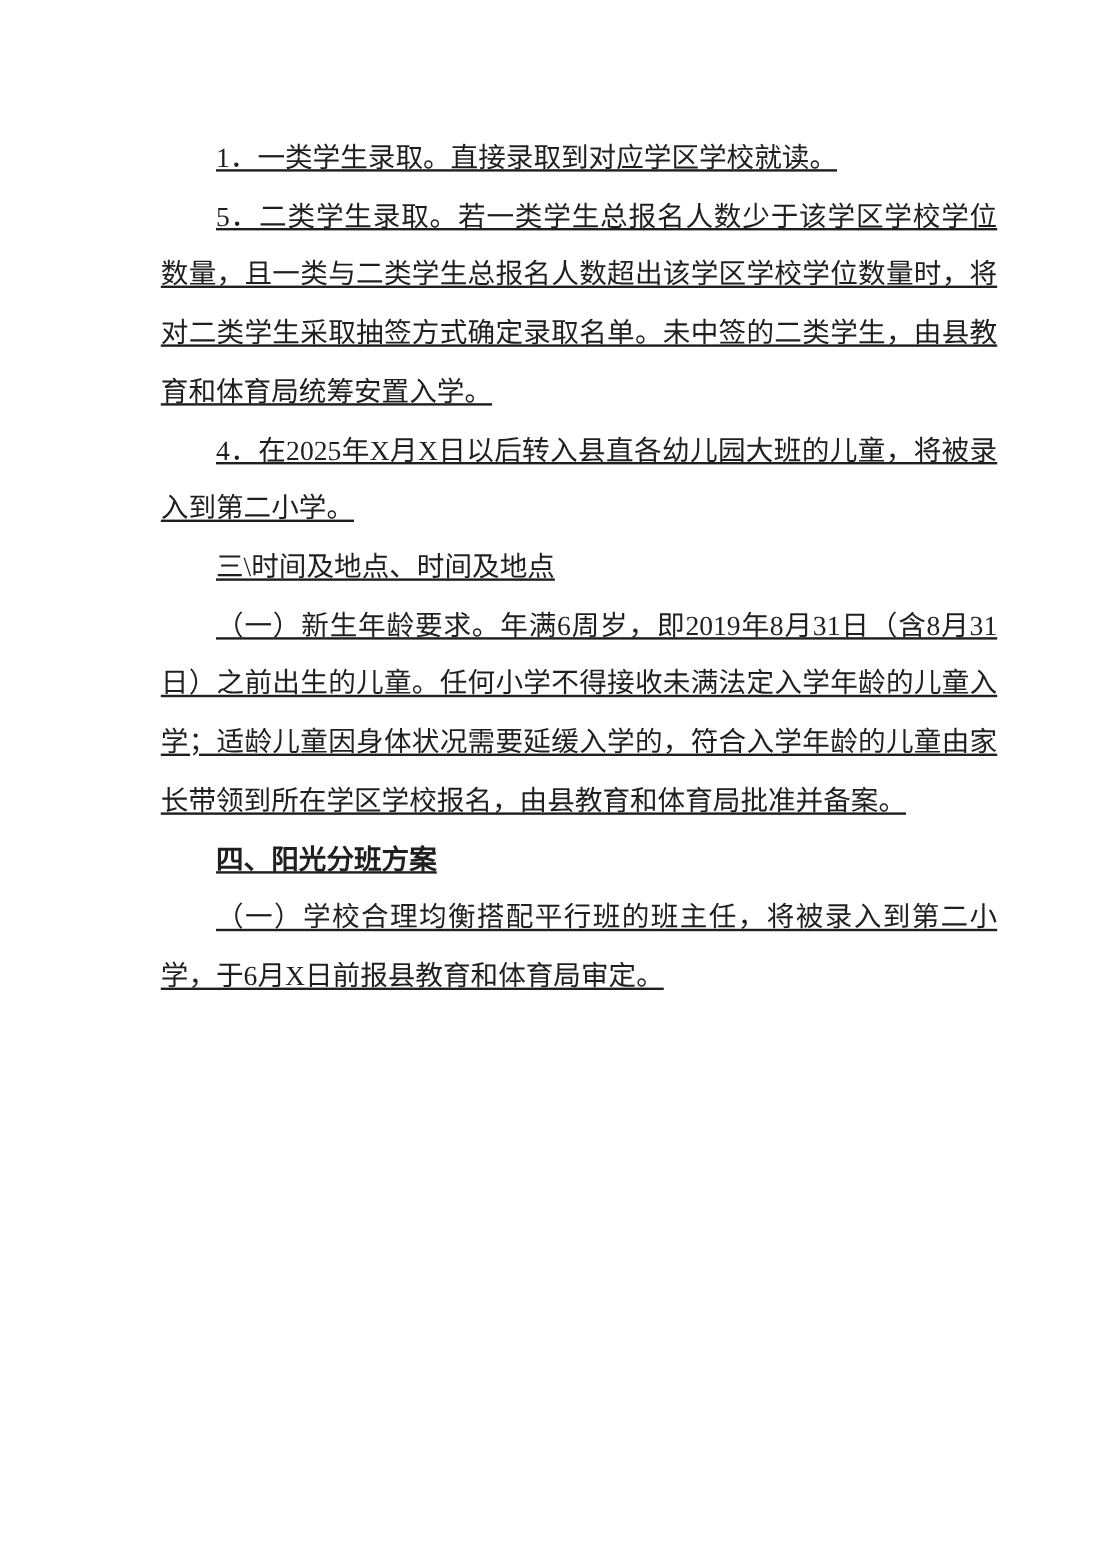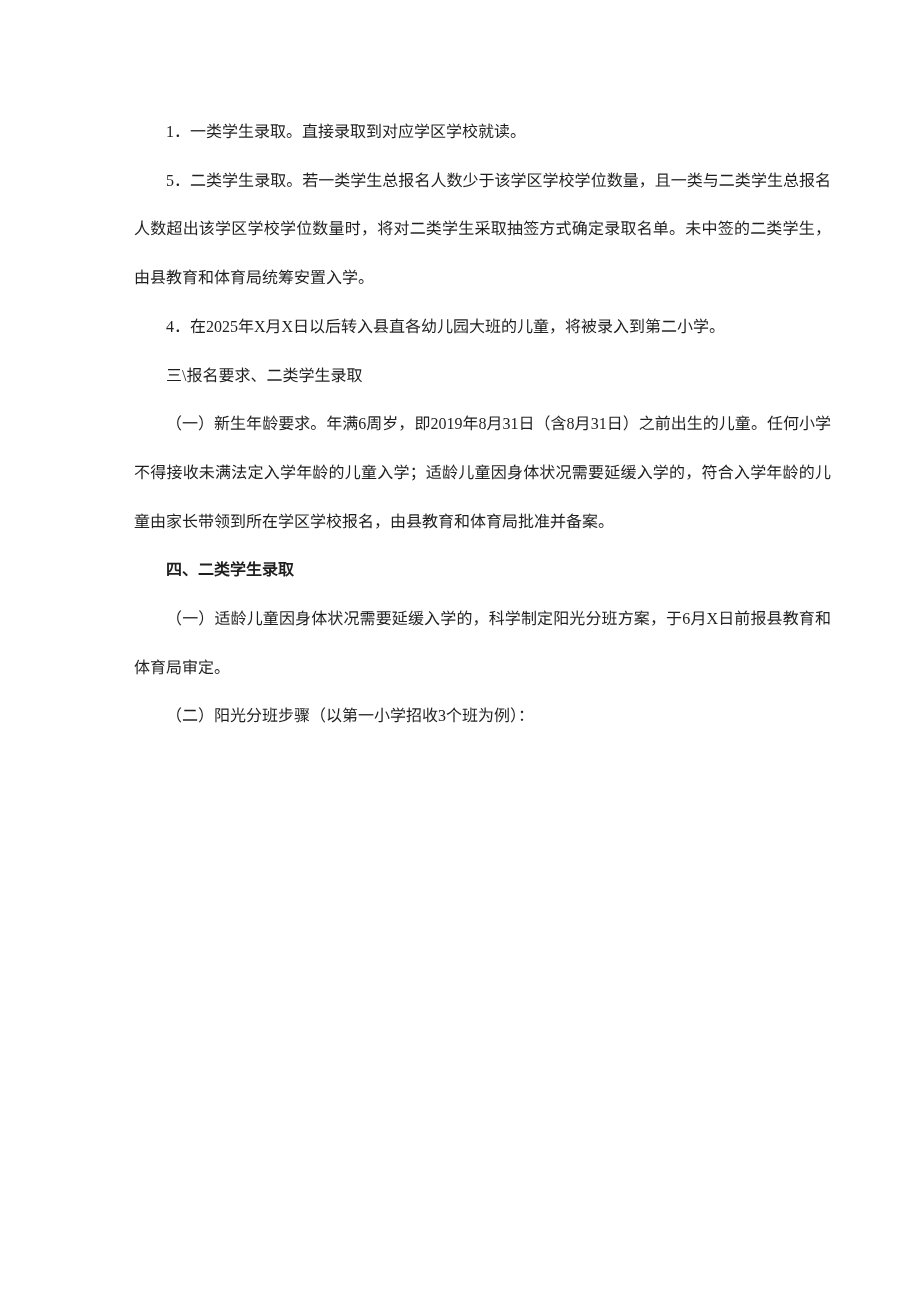--- a/index.html
+++ b/index.html
@@ -14,42 +14,42 @@
     height: 1301px;
     background: #ffffff;
     overflow: hidden;
   }
   .text-block {
     position: absolute;
     left: 134px;
     top: 108px;
     width: 697px;
     font-family: "Liberation Serif", "DejaVu Serif", serif;
-    font-size: 16px;
+    font-size: 23px;
     line-height: 48.7px;
     color: #1f1f1f;
     text-align: justify;
+    text-decoration: underline;
   }
   .text-block p {
     margin: 0;
     padding: 0;
     text-indent: 2em;
   }
   .text-block p.heading-bold {
     font-family: "Liberation Sans", "DejaVu Sans", sans-serif;
     font-weight: 700;
   }
 </style>
 </head>
 <body>
 
 <div class="doc-page">
   <div class="text-block">
     <p>1．一类学生录取。直接录取到对应学区学校就读。</p>
     <p>5．二类学生录取。若一类学生总报名人数少于该学区学校学位数量，且一类与二类学生总报名人数超出该学区学校学位数量时，将对二类学生采取抽签方式确定录取名单。未中签的二类学生，由县教育和体育局统筹安置入学。</p>
     <p>4．在2025年X月X日以后转入县直各幼儿园大班的儿童，将被录入到第二小学。</p>
-    <p>三\报名要求、二类学生录取</p>
+    <p>三\时间及地点、时间及地点</p>
     <p>（一）新生年龄要求。年满6周岁，即2019年8月31日（含8月31日）之前出生的儿童。任何小学不得接收未满法定入学年龄的儿童入学；适龄儿童因身体状况需要延缓入学的，符合入学年龄的儿童由家长带领到所在学区学校报名，由县教育和体育局批准并备案。</p>
-    <p class="heading-bold">四、二类学生录取</p>
-    <p>（一）适龄儿童因身体状况需要延缓入学的，科学制定阳光分班方案，于6月X日前报县教育和体育局审定。</p>
-    <p>（二）阳光分班步骤（以第一小学招收3个班为例）：</p>
+    <p class="heading-bold">四、阳光分班方案</p>
+    <p>（一）学校合理均衡搭配平行班的班主任，将被录入到第二小学，于6月X日前报县教育和体育局审定。</p>
   </div>
 </div>
 
 </body></html>

